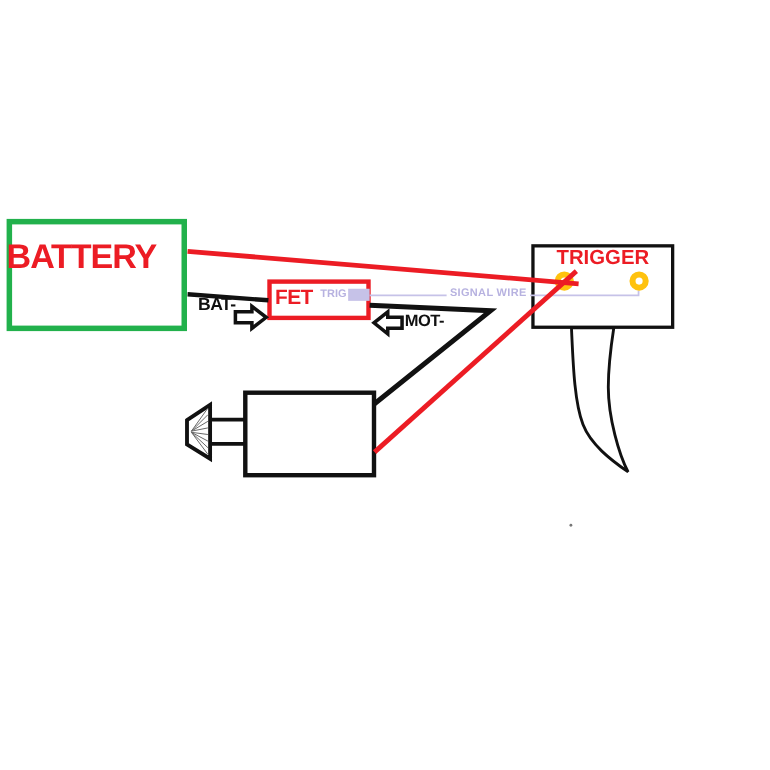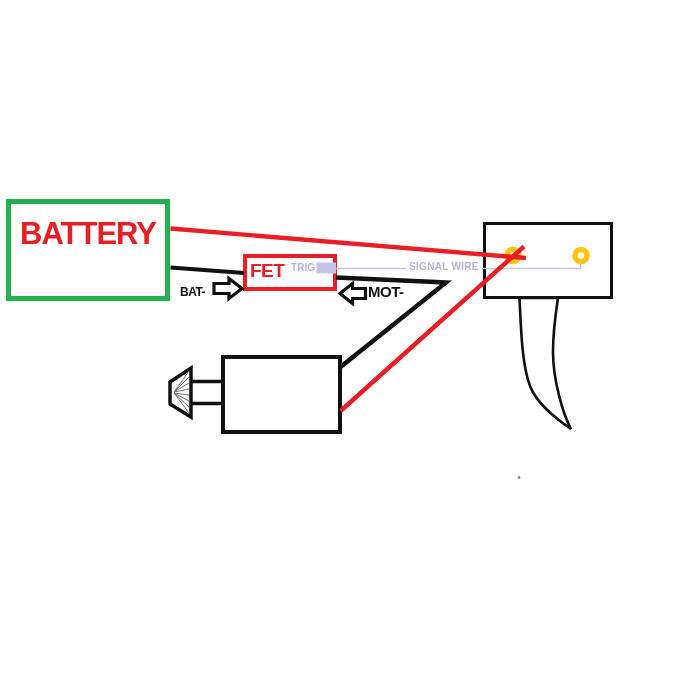--- a/index.html
+++ b/index.html
@@ -5,28 +5,28 @@
   html,body{margin:0;padding:0;background:#ffffff;}
   #stage{
     position:relative;width:700px;height:700px;background:#ffffff;overflow:hidden;
     font-family:"Liberation Sans", sans-serif;
   }
   #wiring-svg{position:absolute;left:0;top:0;width:700px;height:700px;z-index:1;}
   .lbl{position:absolute;z-index:2;font-weight:700;line-height:1;white-space:nowrap;}
   .red{color:#EC1C24;}
   .blk{color:#111111;}
   .lav{color:#B7B2E0;}
-  .battery-label{left:6px;top:218px;width:164px;text-align:center;font-size:31px;letter-spacing:-1px;}
+  .battery-label{left:6px;top:218px;width:164px;font-size:31px;letter-spacing:-1px;}
   .fet-label{left:250px;top:261px;font-size:19px;letter-spacing:-0.5px;}
   .trig-label{left:281px;top:263px;width:34px;text-align:right;font-size:10px;}
   .signal-label{left:406px;top:262px;font-size:10px;letter-spacing:0.3px;background:#ffffff;padding:0 3px;}
   .motor-label{left:221px;top:382px;width:121px;text-align:center;font-size:25px;letter-spacing:-0.5px;}
   .trigger-top-label{left:483px;top:225px;width:130px;text-align:center;font-size:18.5px;}
   .trigger-bottom-label{left:483px;top:271px;width:130px;text-align:center;font-size:18.5px;}
-  .batneg-label{left:180px;top:286px;font-size:12px;letter-spacing:-0.5px;}
+  .batneg-label{left:180px;top:270px;font-size:16px;letter-spacing:-0.5px;}
   .motneg-label{left:368px;top:284px;font-size:15px;letter-spacing:-0.5px;}
 </style>
 </head>
 <body>
 
 <div id="stage">
 
   <svg id="wiring-svg" viewBox="0 0 700 700">
 
     <rect x="8.5" y="201.5" width="159" height="97" fill="#ffffff" stroke="#22B14C" stroke-width="5"></rect>
@@ -78,18 +78,19 @@
 
   <span class="lbl red battery-label">BATTERY</span>
 
   <span class="lbl red fet-label">FET</span>
 
   <span class="lbl lav trig-label">TRIG</span>
 
   <span class="lbl lav signal-label">SIGNAL WIRE</span>
 
 
+  <span class="lbl red trigger-top-label">TRIGGER</span>
 
 
   <span class="lbl blk batneg-label">BAT-</span>
 
   <span class="lbl blk motneg-label">MOT-</span>
 </div>
 
 </body></html>

